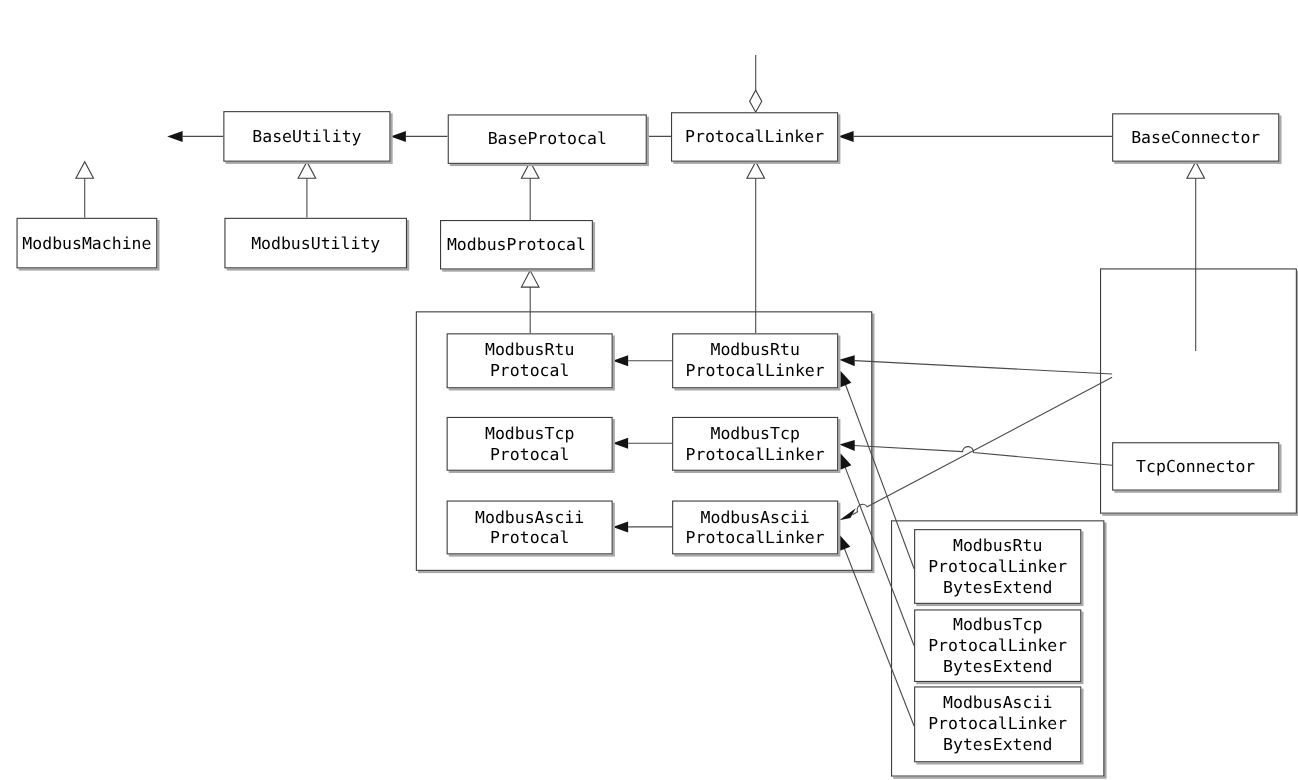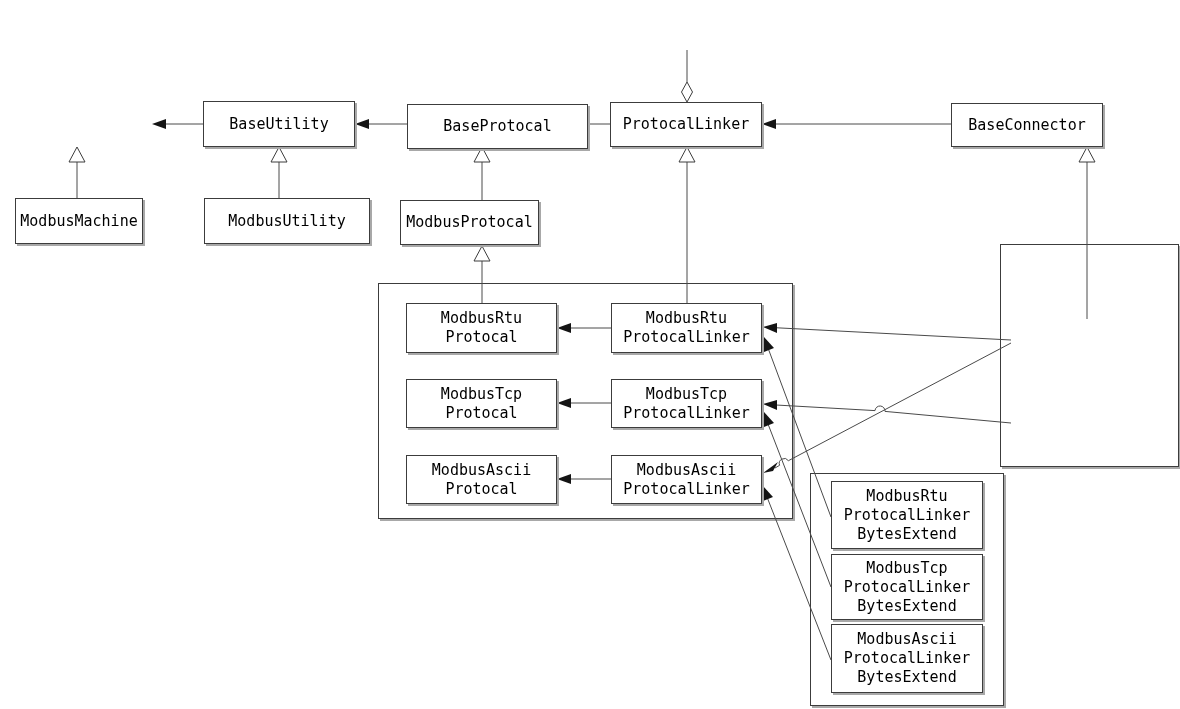--- a/index.html
+++ b/index.html
@@ -116,21 +116,21 @@
 
   <div class="node" style="left:610px;top:102px;width:152px;height:45px">
     <span class="lbl">ProtocalLinker</span>
   </div>
   <div class="node" style="left:203px;top:101px;width:152px;height:46px">
     <span class="lbl">BaseUtility</span>
   </div>
   <div class="node" style="left:407px;top:104px;width:181px;height:45px">
     <span class="lbl">BaseProtocal</span>
   </div>
-  <div class="node" style="left:951px;top:103px;width:152px;height:44px">
+  <div class="node" style="left:1011px;top:103px;width:152px;height:44px">
     <span class="lbl">BaseConnector</span>
   </div>
   <div class="node" style="left:15px;top:198px;width:128px;height:46px">
     <span class="lbl">ModbusMachine</span>
   </div>
   <div class="node" style="left:204px;top:198px;width:166px;height:46px">
     <span class="lbl">ModbusUtility</span>
   </div>
   <div class="node" style="left:400px;top:200px;width:139px;height:45px">
     <span class="lbl">ModbusProtocal</span>
@@ -152,20 +152,23 @@
 ProtocalLinker</span>
   </div>
   <div class="node" style="left:406px;top:455px;width:151px;height:49px">
     <span class="lbl">ModbusAscii
 Protocal</span>
   </div>
   <div class="node" style="left:611px;top:455px;width:151px;height:49px">
     <span class="lbl">ModbusAscii
 ProtocalLinker</span>
   </div>
+  <div class="node" style="left:1011px;top:402px;width:152px;height:44px">
+    <span class="lbl">TcpConnector</span>
+  </div>
   <div class="node" style="left:831px;top:481px;width:152px;height:68px">
     <span class="lbl">ModbusRtu
 ProtocalLinker
 BytesExtend</span>
   </div>
   <div class="node" style="left:831px;top:554px;width:152px;height:66px">
     <span class="lbl">ModbusTcp
 ProtocalLinker
 BytesExtend</span>
   </div>

